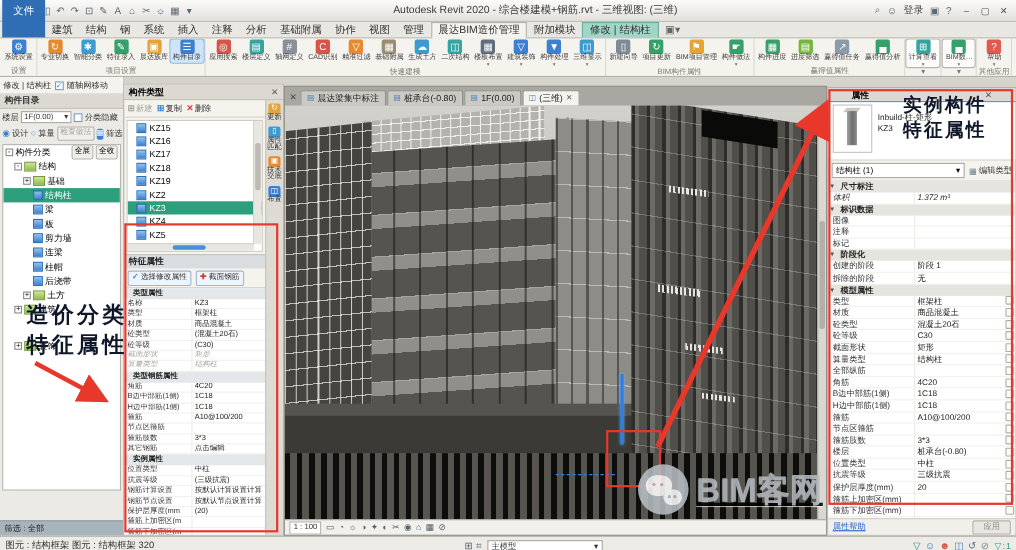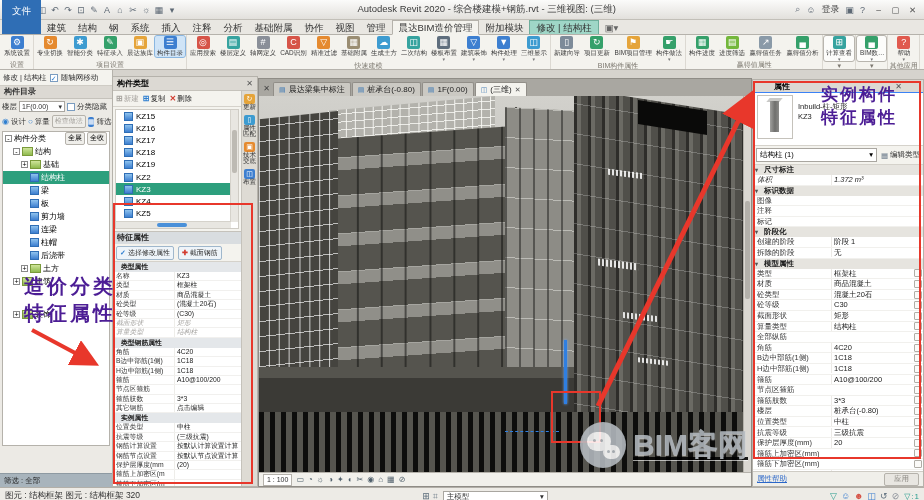--- a/index.html
+++ b/index.html
@@ -162,41 +162,41 @@
   .pcoltop{position:absolute;left:10px;top:2px;width:13px;height:4px;background:#c9c9c7;transform:skewX(-40deg);}
   .pname{font-size:7.5px;line-height:10px;padding-top:7px;color:#222;}
   .psel{height:14px;margin:2px 3px;display:flex;gap:4px;align-items:center;}
   .pselbox{flex:1;border:1px solid #a9a6a0;background:#fff;font-size:7.5px;line-height:12px;padding:0 3px;
     display:flex;justify-content:space-between;}
   .pedit{font-size:7.5px;display:flex;align-items:center;gap:2px;color:#333;white-space:nowrap;}
   .pedit .g{color:#6a7a8a;}
   .pgrid{flex:1;overflow:hidden;background:#fff;border-top:1px solid #d5d2cb;font-size:7.5px;}
   .psec{height:10px;background:#e6e4df;font-weight:bold;padding-left:11px;line-height:10px;color:#222;position:relative;}
   .psec .car{position:absolute;left:2px;top:0;font-size:6px;color:#555;}
-  .prow{height:9.6px;display:flex;border-bottom:1px solid #f1f0ed;line-height:9.4px;align-items:center;}
+  .prow{height:9.6px;display:flex;border-bottom:1px solid #f1f0ed;line-height:9.4px;}
   .pl{width:74px;padding-left:4px;white-space:nowrap;overflow:hidden;color:#333;flex:none;}
   .pv{flex:1;border-left:1px solid #eceae6;padding:0 2px;white-space:nowrap;overflow:hidden;color:#222;}
   .pas{width:10px;display:flex;align-items:center;justify-content:center;flex:none;}
   .pas i{width:6px;height:6px;border:1px solid #b0ada6;background:#fbfaf8;border-radius:1px;}
   .pfoot{height:14px;display:flex;align-items:center;justify-content:space-between;padding:0 4px;
     background:#f0efea;border-top:1px solid #cfccc5;}
   .plink{font-size:7.5px;color:#2a66c8;text-decoration:underline;}
   .papply{border:1px solid #b5b2ab;background:#e8e6e1;font-size:7.5px;padding:0 9px;height:11px;line-height:10px;
     color:#8a8781;border-radius:2px;}
   
   .statusbar{height:16px;background:#edebe6;border-top:1px solid #b2afa8;display:flex;align-items:center;
     font-size:8.5px;color:#333;padding:0 5px;gap:5px;}
   .sp{flex:1;}
   .msel{width:105px;height:11px;border:1px solid #a9a6a0;background:#fff;font-size:7.5px;display:flex;
     justify-content:space-between;padding:0 3px;line-height:10px;box-sizing:border-box;}
   .sic{font-size:9px;line-height:14px;}
   .fcount{display:flex;align-items:center;gap:1px;font-size:8px;color:#2a9d8f;}
   
   .overlay{position:absolute;inset:0;z-index:40;pointer-events:none;}
-  .note{position:absolute;z-index:45;color:#4c1d95;font-weight:bold;pointer-events:none;font-family:Liberation Mono, monospace;}
+  .note{position:absolute;z-index:45;color:#0f172a;font-weight:bold;pointer-events:none;}
   .note-left{left:24px;top:274px;font-size:20px;line-height:27px;letter-spacing:3px;}
   .note-right{left:800px;top:84px;font-size:17px;line-height:23px;letter-spacing:2px;text-align:center;width:118px;}
   
   .watermark{position:absolute;left:580px;top:422px;z-index:50;display:flex;align-items:center;gap:7px;
     opacity:.88;pointer-events:none;text-decoration:underline;}
   .wmc{width:46px;height:46px;border-radius:50%;background:#b7bdc3;position:relative;}
   .wb1{position:absolute;left:7px;top:10px;width:24px;height:19px;background:#fff;border-radius:10px;}
   .wb1 i,.wb2 i{position:absolute;width:3px;height:3px;border-radius:50%;background:#b7bdc3;top:7px;}
   .wb1 i.d1{left:6px;} .wb1 i.d2{left:13px;}
   .wb2{position:absolute;right:6px;bottom:9px;width:17px;height:14px;background:#fff;border-radius:7px;}

